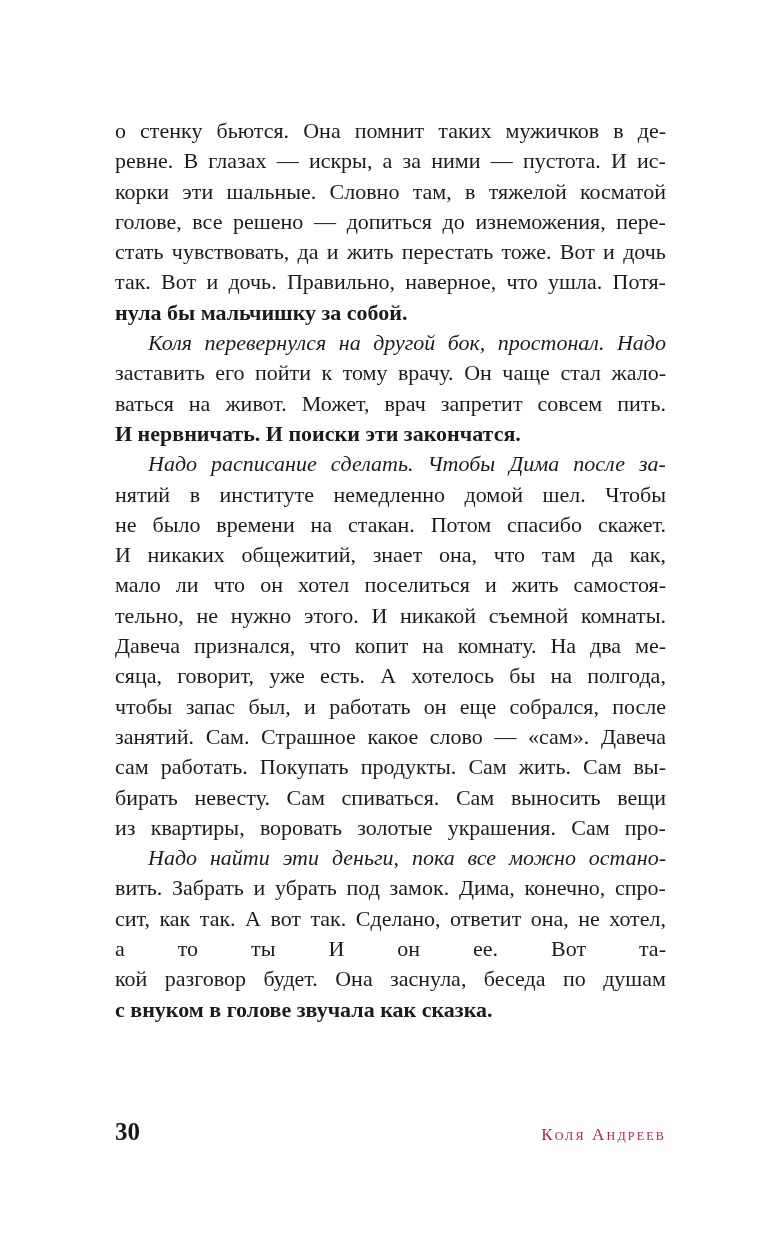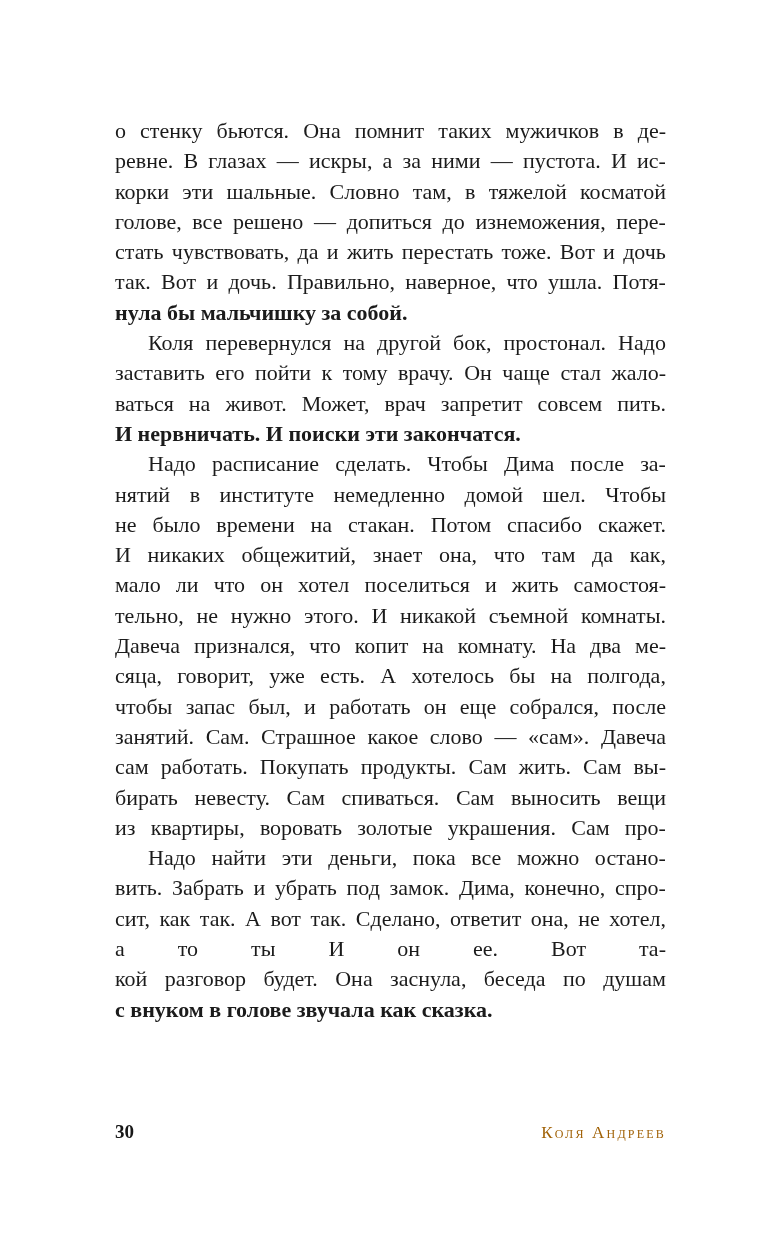--- a/index.html
+++ b/index.html
@@ -30,47 +30,47 @@
   }
   .paragraph { margin: 0; }
   .line {
     display: flex;
     justify-content: space-between;
     height: 30.3px;
     line-height: 30.3px;
     white-space: nowrap;
   }
   .line > span { display: inline-block; }
-  .line.indent { padding-left: 33px; }
+  .line.indent { padding-left: 33px; font-style: italic; }
   .line.last {
     display: block;
     white-space: normal;
     font-weight: bold;
   }
   .footer {
     position: absolute;
     left: 115px;
     top: 1119px;
     width: 551px;
     display: flex;
     justify-content: space-between;
     align-items: baseline;
   }
   .page-num {
-    font-size: 19px;
+    font-size: 25px;
     font-weight: 600;
     line-height: 26px;
     color: #171717;
     font-feature-settings: "onum";
   }
   .running-title {
     font-size: 17px;
     font-variant: small-caps;
     letter-spacing: 0.13em;
-    color: #a16207;
+    color: #be185d;
     line-height: 26px;
   }
 </style>
 </head>
 <body>
 
 <div class="page">
   <main class="text-block" id="text-block">
       <div class="paragraph">
         <div class="line">

